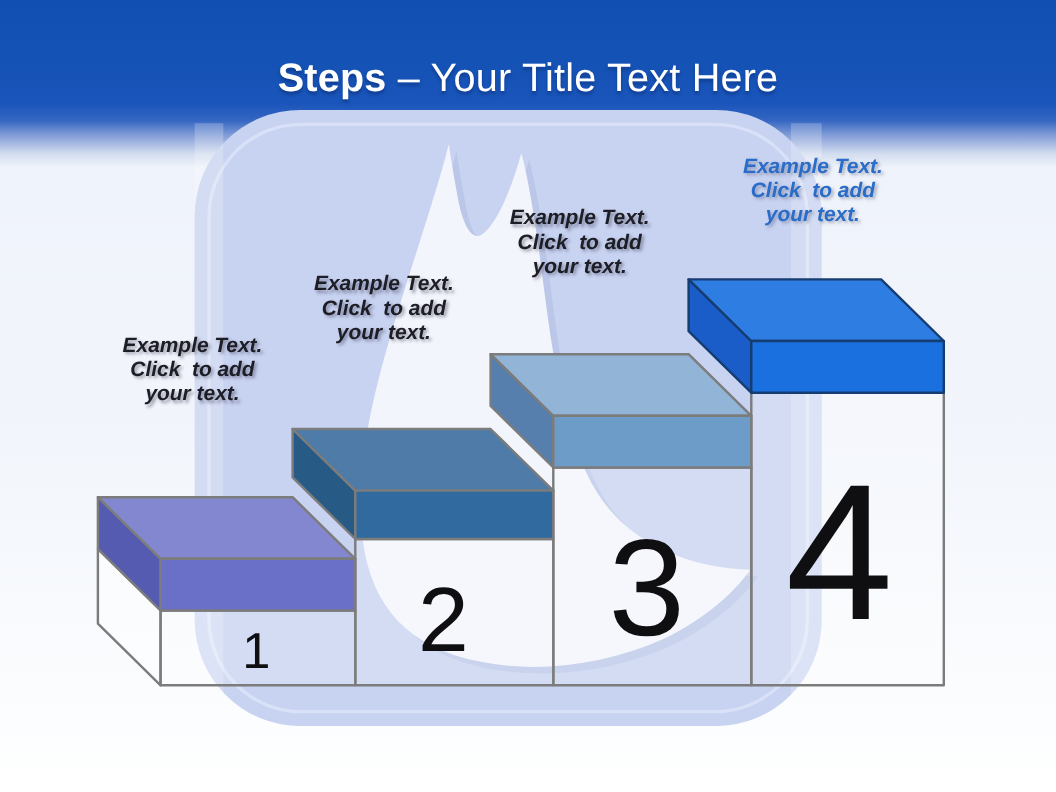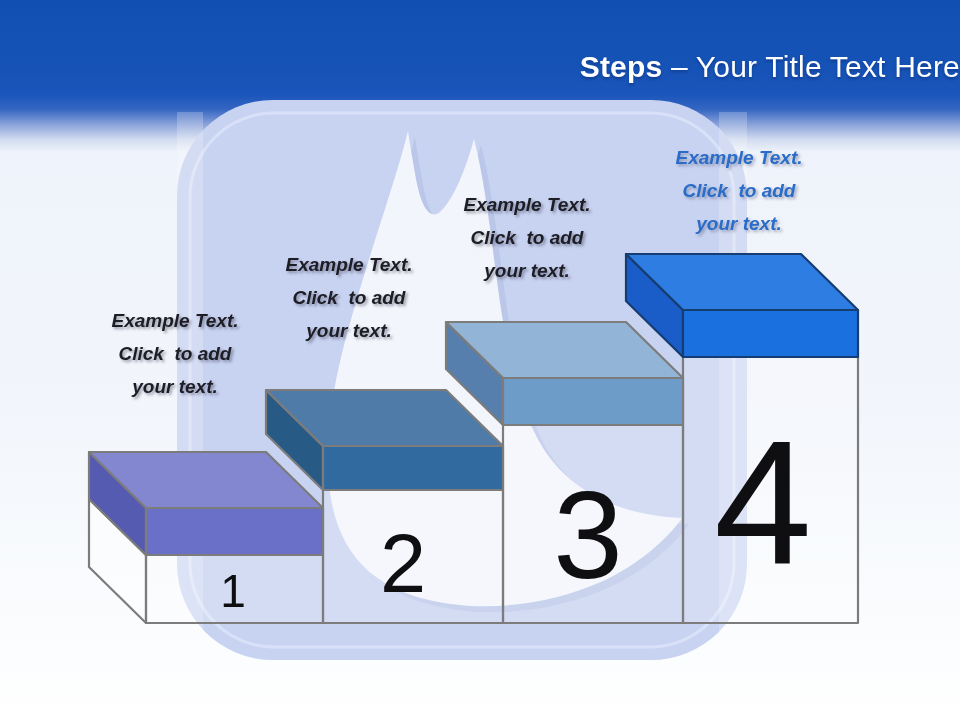--- a/index.html
+++ b/index.html
@@ -8,30 +8,30 @@
     font-family:"Liberation Sans",sans-serif;
     background:linear-gradient(180deg,#edf1fa 0%,#f2f5fb 55%,#fafcfe 86%,#ffffff 100%);
   }
   .header{
     position:absolute;left:0;top:0;width:960px;height:152px;
     background:linear-gradient(180deg,
       #1150b2 0%, #1552b5 38%, #1a55bb 62%, #3566c2 72%,
       #8ba3da 82%, #d3ddf0 92%, rgba(240,244,250,0) 100%);
   }
   .title{
-    position:absolute;left:0;top:50px;width:960px;text-align:right;
-    color:#ffffff;font-size:30px;letter-spacing:.2px;
+    position:absolute;left:0;top:50px;width:960px;text-align:center;
+    color:#ffffff;font-size:36px;letter-spacing:.2px;
     text-shadow:0 2px 3px rgba(0,20,70,.35);
     white-space:nowrap;
   }
   .title .b{font-weight:bold;}
   .scene{position:absolute;left:0;top:0;}
   .step-label{
     position:absolute;width:220px;text-align:center;
-    font-size:19px;line-height:33px;font-style:italic;font-weight:700;
+    font-size:19px;line-height:22px;font-style:italic;font-weight:700;
     white-space:pre-wrap;
     text-shadow:2px 2px 3px rgba(45,45,70,.45);
   }
   .lbl-1{left:65px; top:304px;}
   .lbl-2{left:239px;top:248px;}
   .lbl-3{left:417px;top:188px;}
   .lbl-4{left:629px;top:141px;text-shadow:2px 2px 3px rgba(90,100,130,.5);}
   .step-number{
     position:absolute;transform:translateX(-50%);
     color:#0f0f12;line-height:1;font-weight:400;

